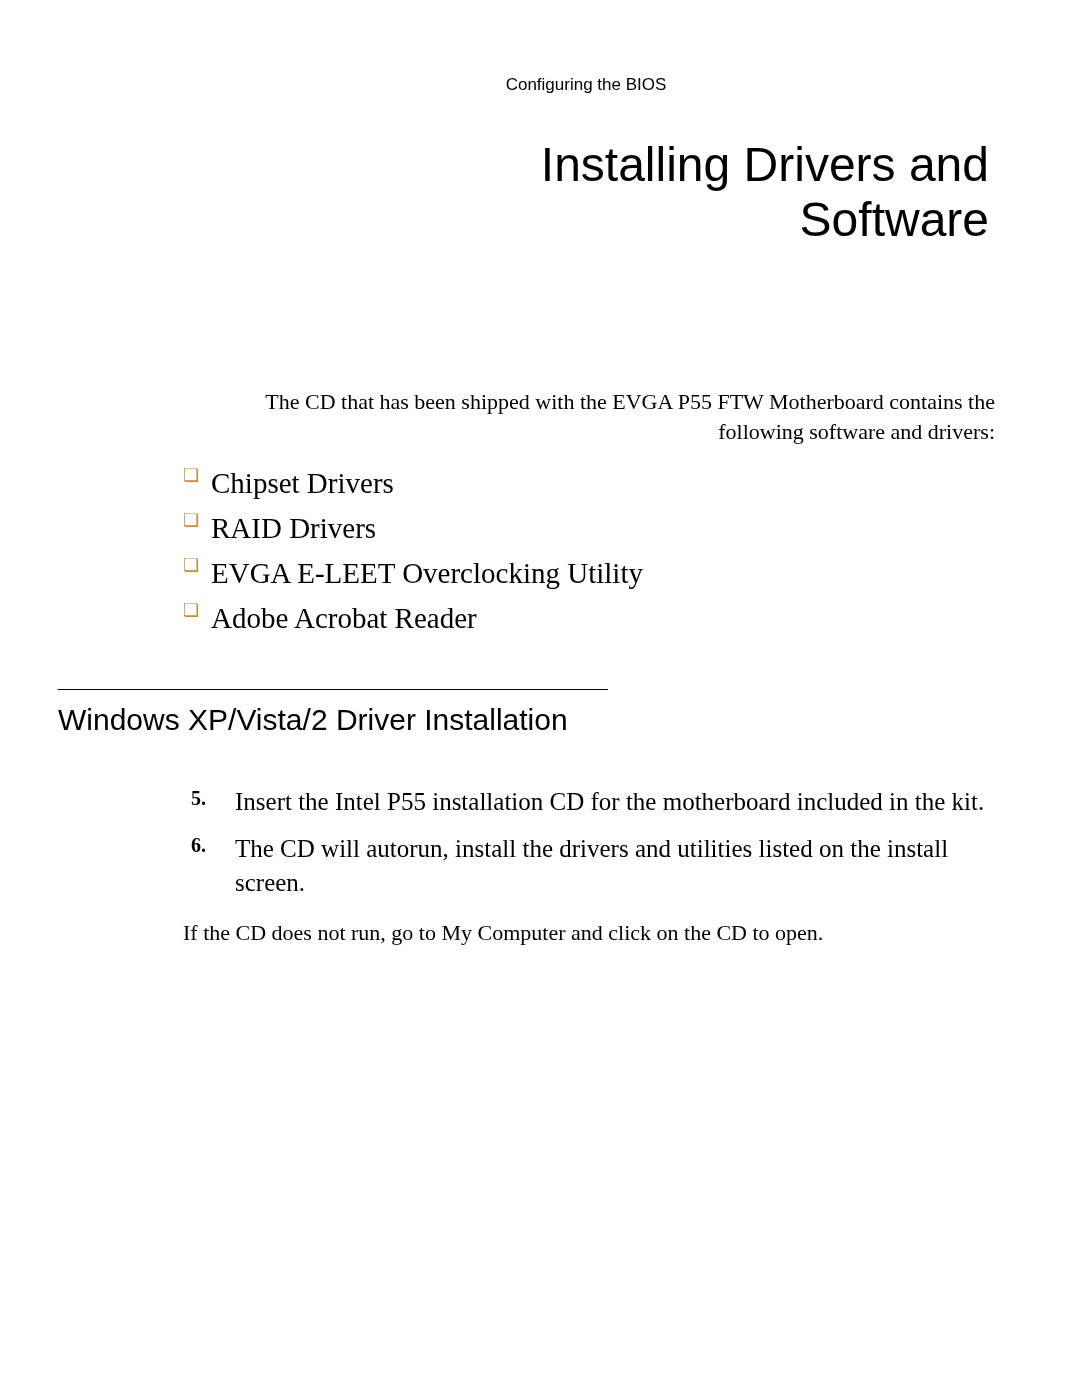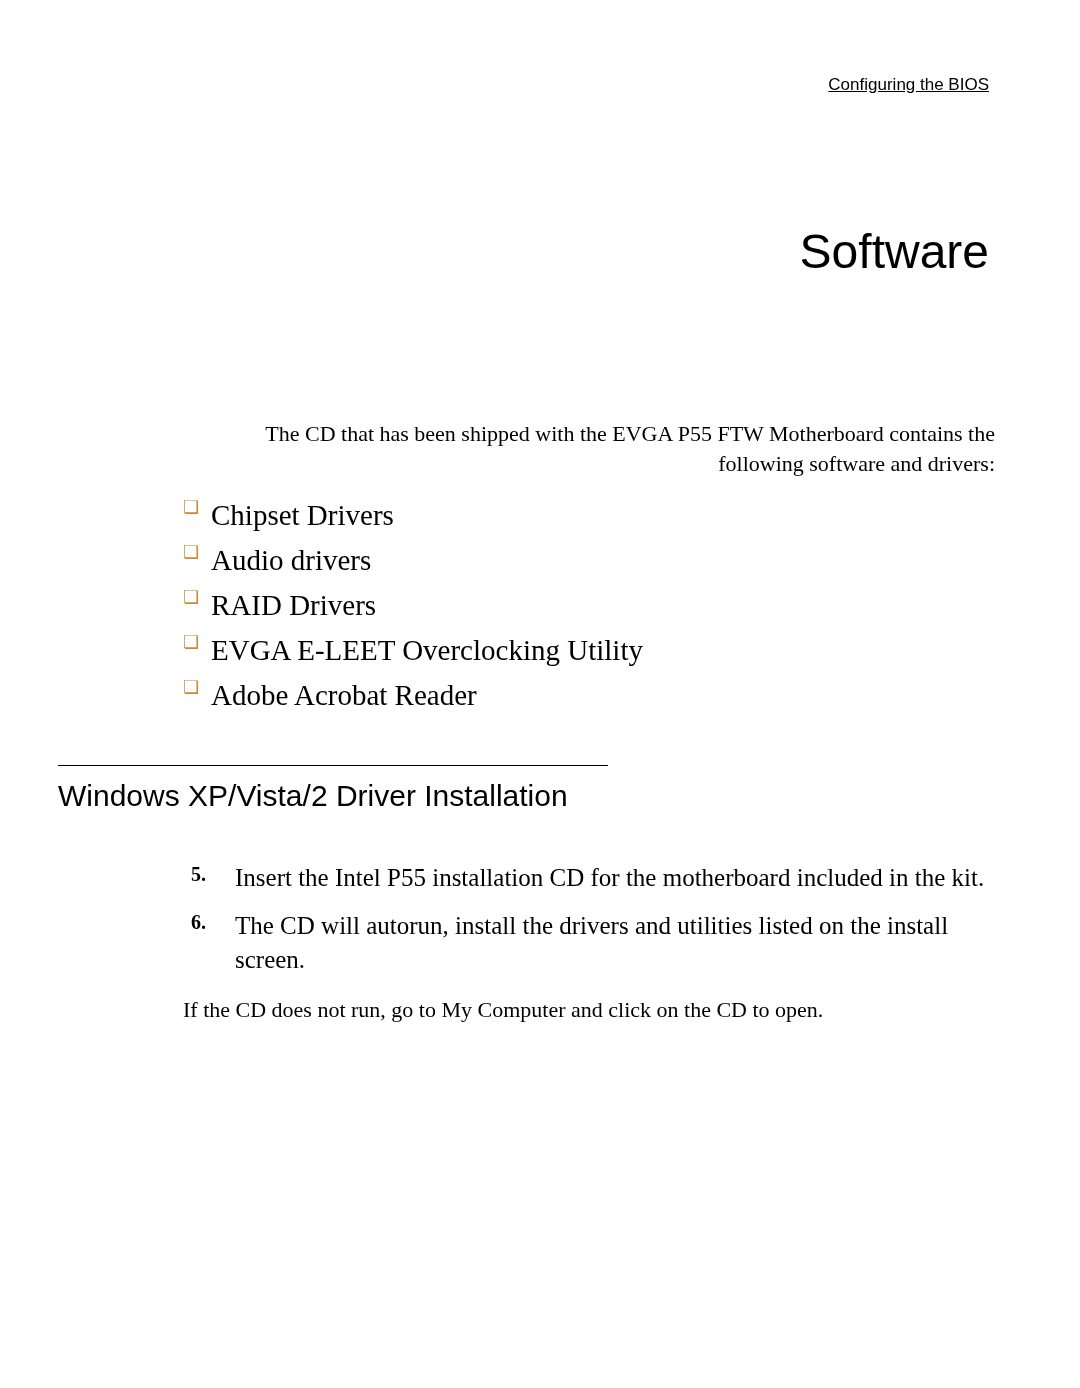--- a/index.html
+++ b/index.html
@@ -17,24 +17,23 @@
       position: relative;
     }
     
     .page {
       padding: 75px 85px 85px 183px;
     }
     
     .header-label {
       font-family: Tahoma, Arial, sans-serif;
       font-size: 17px;
-      text-align: right;
-      margin-bottom: 74px;
+      text-align: center;
+      margin-bottom: 42px;
       padding-right: 6px;
-      text-decoration: underline;
     }
     
     .main-title {
       font-family: Arial, Helvetica, sans-serif;
       font-size: 48px;
       font-weight: normal;
       text-align: right;
       line-height: 1.15;
       margin-bottom: 140px;
       padding-right: 6px;
@@ -118,29 +117,28 @@
     }
   </style>
 </head>
 <body>
 
 <div class="page">
 
   <div class="header-label">Configuring the BIOS</div>
 
   <h1 class="main-title">
-    <br>
+    <span>Installing Drivers and</span><br>
     <span>Software</span>
   </h1>
 
   <p class="intro-text">The CD that has been shipped with the EVGA P55 FTW Motherboard contains the following software and drivers:</p>
 
   <ul class="bullet-list">
     <li>Chipset Drivers</li>
-    <li>Audio drivers</li>
     <li>RAID Drivers</li>
     <li>EVGA E-LEET Overclocking Utility</li>
     <li>Adobe Acrobat Reader</li>
   </ul>
 
   <h2 class="section-heading">Windows XP/Vista/2 Driver Installation</h2>
 
   <ol class="numbered-list">
     <li>Insert the Intel P55 installation CD for the motherboard included in the kit.</li>
     <li>The CD will autorun, install the drivers and utilities listed on the install screen.</li>

